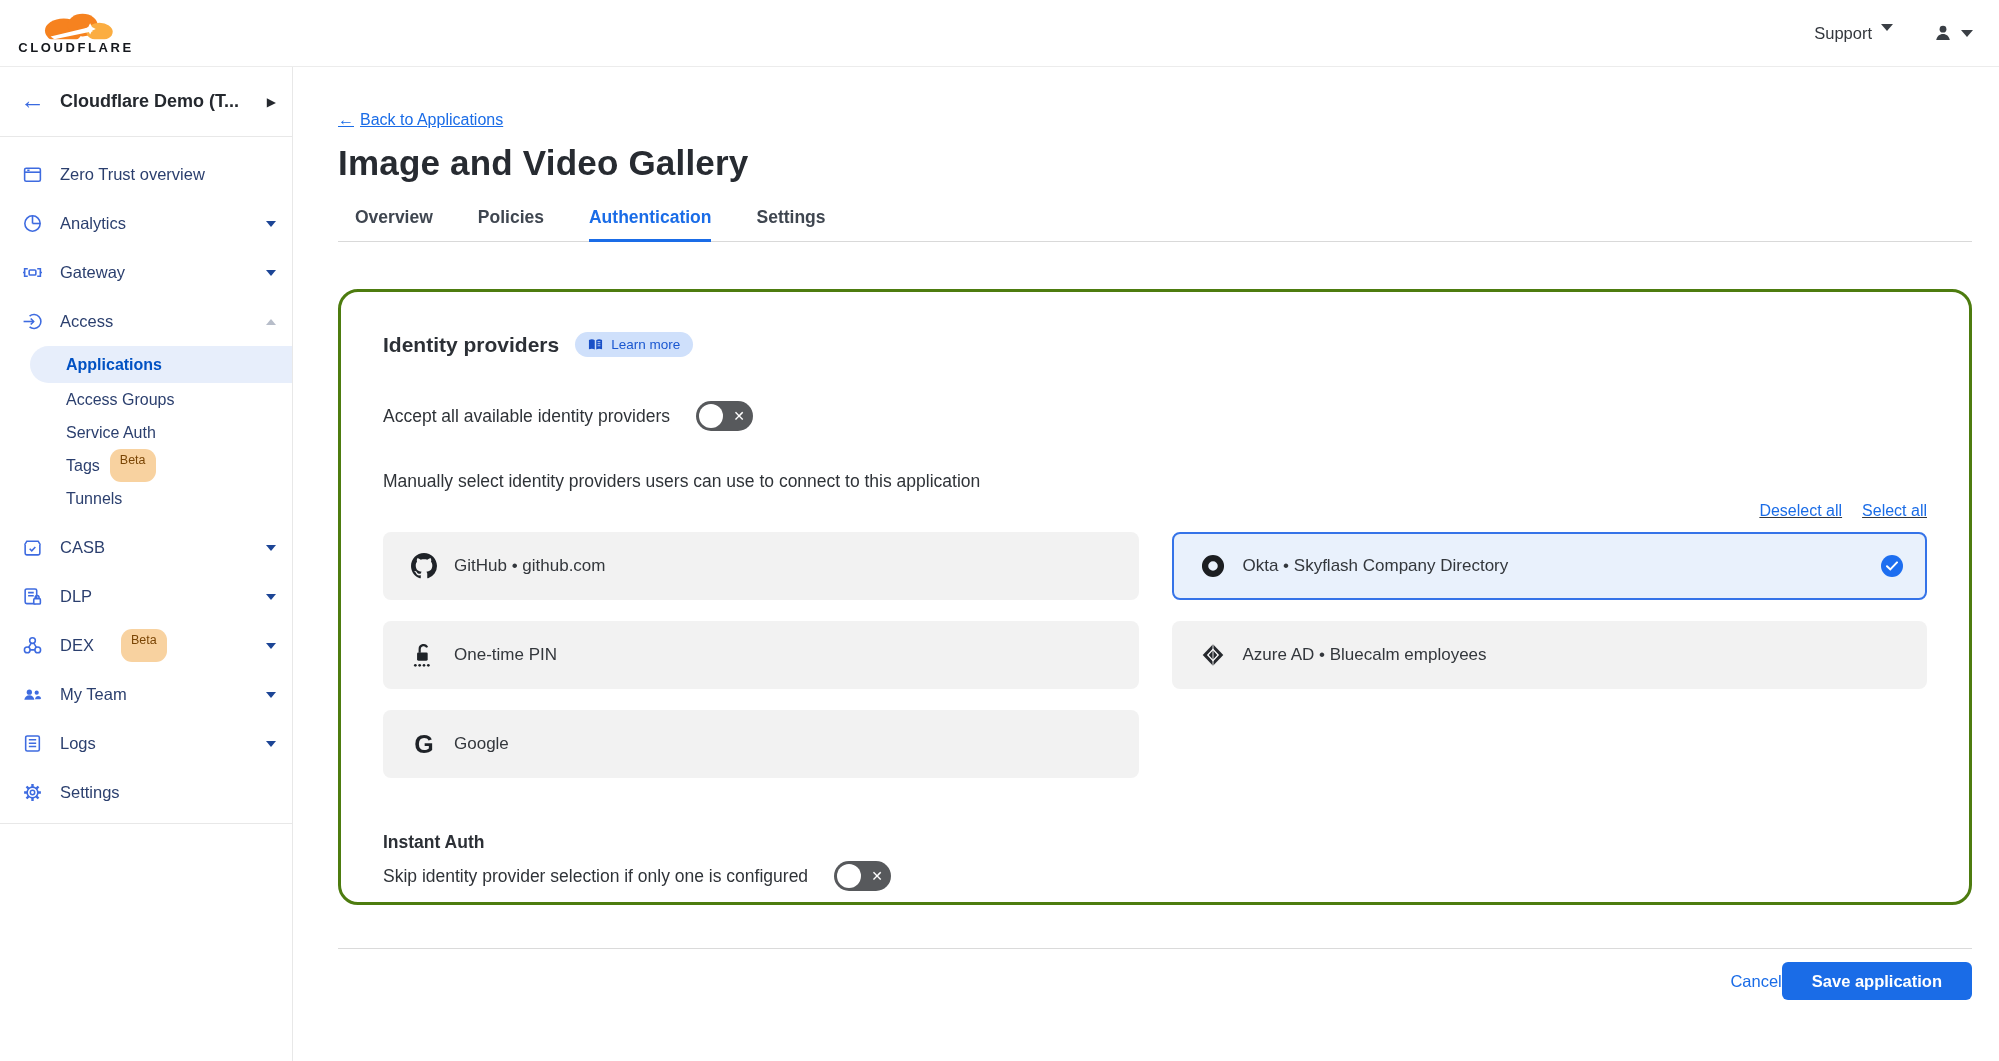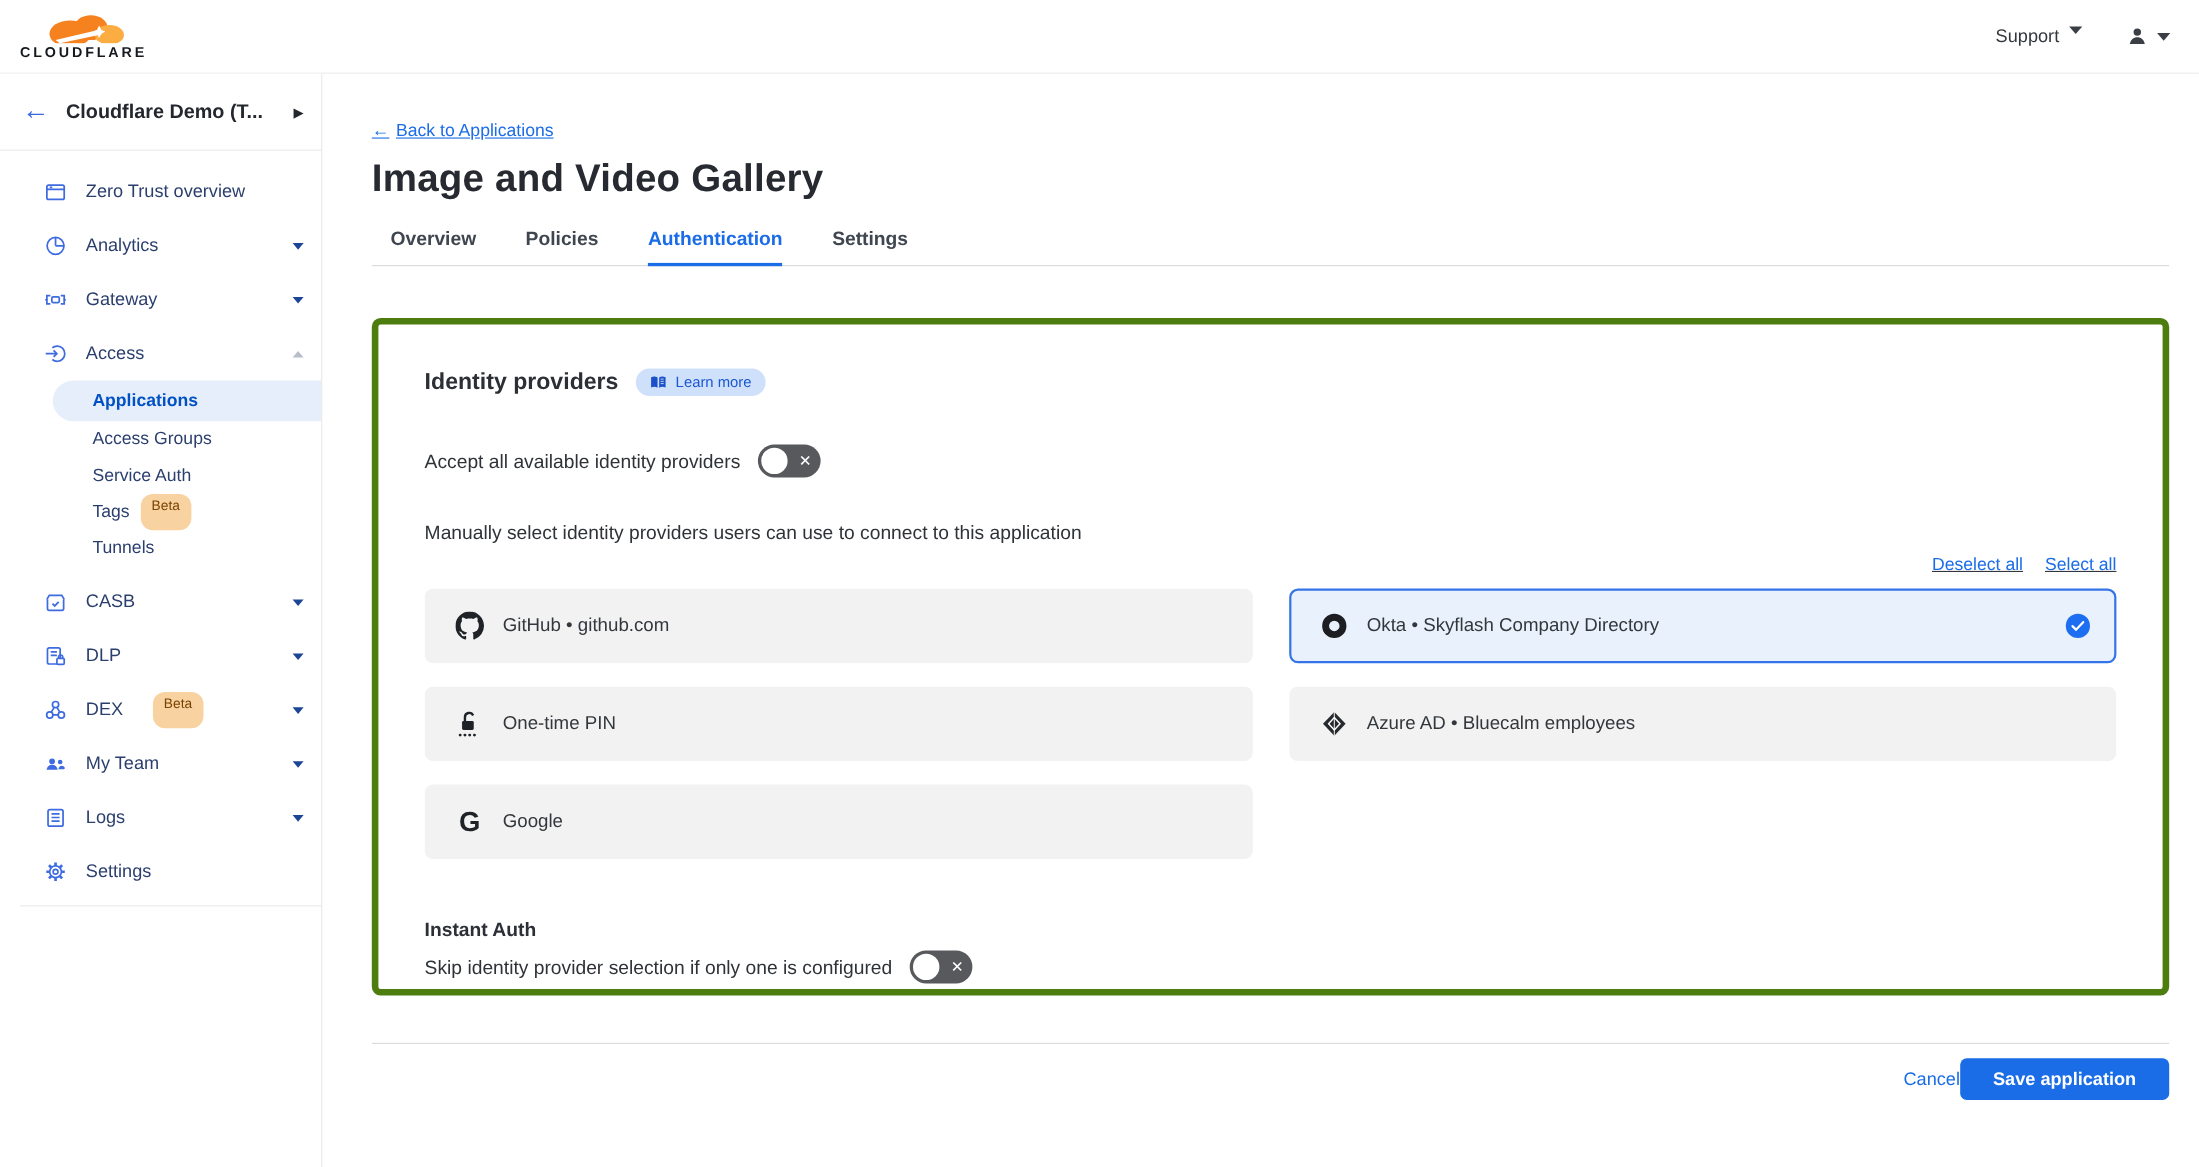--- a/index.html
+++ b/index.html
@@ -27,21 +27,21 @@
   .layout { display:flex; height:994px; }
   .sidebar { width:293px; flex-shrink:0; border-right:1px solid #e8e8e8; background:#fff; }
   .sidebar-header {
     height:70px; border-bottom:1px solid #e8e8e8;
     display:flex; align-items:center; gap:15px; padding:0 16px 0 20px;
   }
   .back-arrow { color:#3a6ae0; font-size:25px; line-height:1; cursor:pointer; margin-top:-3px; }
   .account-name { flex:1; font-size:18px; font-weight:700; color:#24282e; white-space:nowrap; overflow:hidden; }
   .account-expand { color:#24282e; font-size:12px; cursor:pointer; }
 
-  .sidebar-nav { padding-top:13px;margin-left:18px; }
+  .sidebar-nav { padding-top:13px; }
   .nav-item { height:49px; display:flex; align-items:center; gap:17px; padding:0 16px 0 22px; cursor:pointer; }
   .nav-icon { width:21px; height:21px; display:flex; align-items:center; justify-content:center; flex-shrink:0; }
   .nav-label { font-size:16.5px; color:#2b3f6e; }
   .nav-caret { margin-left:auto; }
   .tri-sm { width:0; height:0; border-left:5.5px solid transparent; border-right:5.5px solid transparent; }
   .tri-blue-down { border-top:6.5px solid #1c4596; }
   .tri-gray-up { border-bottom:6.5px solid #b7bdc9; }
 
   .subnav-item { height:33px; display:flex; align-items:center; padding-left:66px; font-size:16px; color:#2b3f6e; cursor:pointer; }
   .subnav-item.active {
@@ -61,30 +61,30 @@
   .back-link {
     display:inline-flex; align-items:center; gap:6px; margin-top:44px;
     color:#1a6ce7; font-size:16px; text-decoration:underline; cursor:pointer;
   }
   .page-title { margin:14px 0 0; font-size:35px; font-weight:700; color:#272b31; letter-spacing:.2px; }
 
   .tabs { display:flex; gap:45px; margin-top:24px; padding-left:17px; border-bottom:1px solid #d9d9d9; }
   .tab { font-size:17.5px; font-weight:700; color:#3f4650; padding-bottom:11px; border-bottom:3px solid transparent; margin-bottom:-1px; cursor:pointer; }
   .tab.active { color:#1a6ce7; border-bottom-color:#1a6ce7; }
 
-  .card { margin-top:47px; height:616px; border:6px solid #4d7c0f; border-radius:8px; padding:40px 42px; background:#fff; }
+  .card { margin-top:47px; height:616px; border:3px solid #4d7c0f; border-radius:20px; padding:40px 42px; background:#fff; }
   .card-title-row { display:flex; align-items:center; gap:16px; }
   .card-title { margin:0; font-size:21px; font-weight:700; color:#2c3036; }
   .learn-more {
     display:inline-flex; align-items:center; gap:8px;
     background:#cfe0fb; border-radius:13px; padding:5px 13px;
     font-size:13.5px; color:#1a57d0; cursor:pointer;
   }
 
-  .toggle-row { display:flex; align-items:center; gap:16px; margin-top:44px; font-size:17.5px; color:#2f3338; }
+  .toggle-row { display:flex; align-items:center; gap:26px; margin-top:44px; font-size:17.5px; color:#2f3338; }
   .toggle { position:relative; width:57px; height:30px; border-radius:15px; background:#57595c; cursor:pointer; flex-shrink:0; }
   .toggle-knob { position:absolute; left:3px; top:3px; width:24px; height:24px; border-radius:50%; background:#fff; }
   .toggle-x { position:absolute; right:8px; top:50%; transform:translateY(-52%); color:#fff; font-size:14px; line-height:1; }
 
   .manual-label { margin:40px 0 0; font-size:17.5px; color:#2f3338; }
   .select-links { display:flex; justify-content:flex-end; gap:20px; margin-top:10px; font-size:16px;text-decoration:underline; }
   .text-link { color:#1a6ce7; cursor:pointer; }
 
   .providers-grid { display:grid; grid-template-columns:1fr 1fr; column-gap:33px; row-gap:21px; margin-top:12px; }
   .provider {

